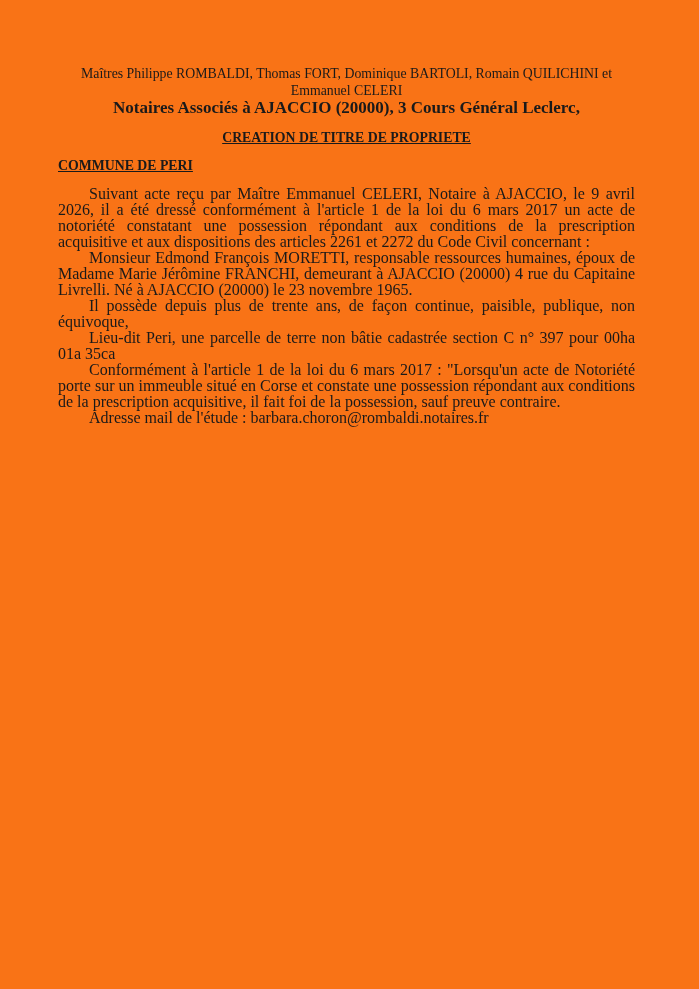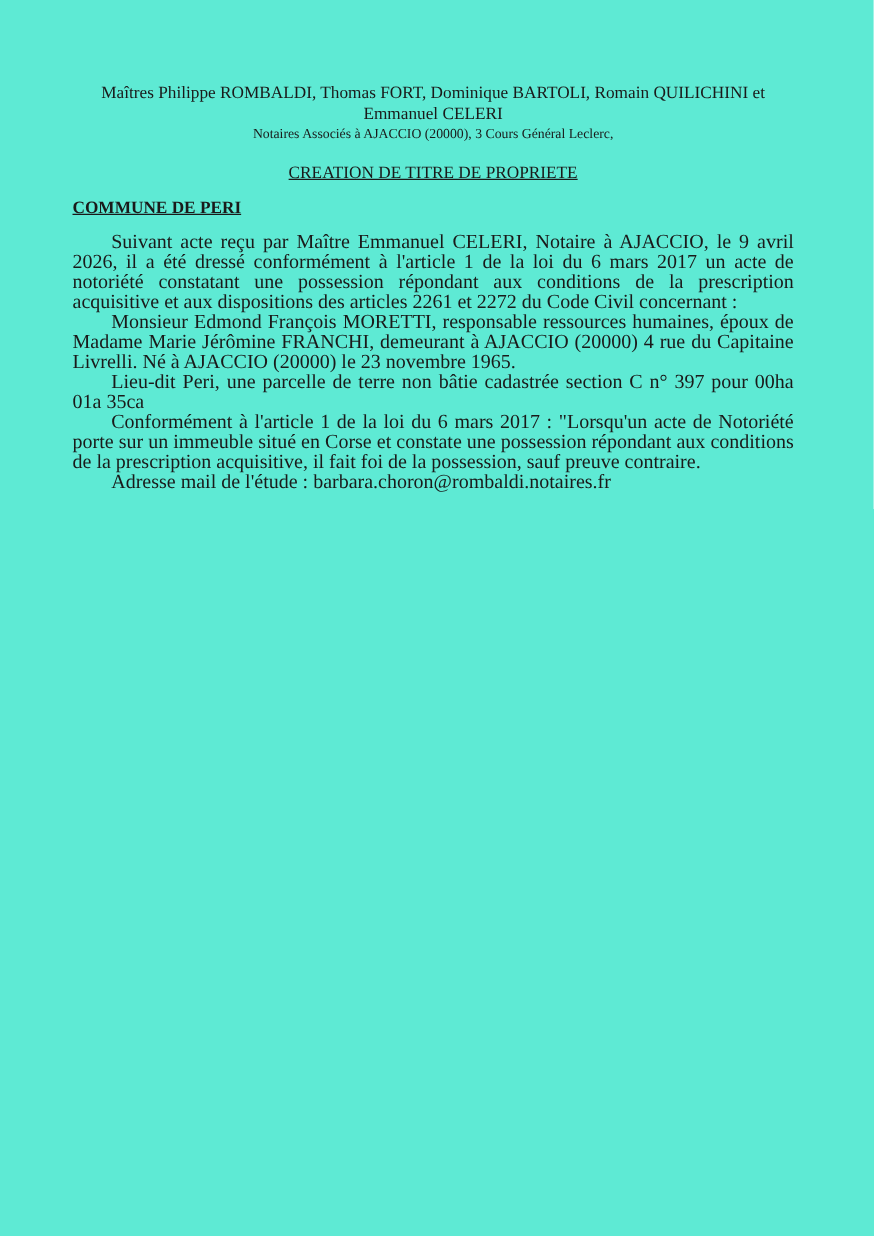--- a/index.html
+++ b/index.html
@@ -4,44 +4,45 @@
 <style>
   html, body {
     margin: 0;
     padding: 0;
     background: #ffffff;
   }
   .page {
     position: relative;
     width: 699px;
     height: 989px;
-    background: #5eead4;
+    background: #f97316;
     box-sizing: border-box;
     padding: 66px 64px 0 58px;
     font-family: "Liberation Serif", "DejaVu Serif", serif;
     color: #1a1a1a;
     overflow: hidden;
   }
   .header p {
     margin: 0;
     text-align: center;
   }
   .names {
     font-size: 13.8px;
     line-height: 16.5px;
   }
   .office {
-    font-size: 11px;
+    font-size: 17px;
     line-height: 15px;
     margin-top: 1px !important;
+    font-weight: bold;
   }
   .title-main {
     margin: 15px 0 0 0;
     font-size: 13.8px;
-    font-weight: normal;
+    font-weight: bold;
     text-decoration: underline;
     text-align: center;
     line-height: 16px;
   }
   .title-commune {
     margin: 12px 0 0 0;
     font-size: 13.8px;
     font-weight: bold;
     text-decoration: underline;
     text-align: left;
@@ -67,17 +68,18 @@
     <p class="names">Emmanuel CELERI</p>
     <p class="office">Notaires Associés à AJACCIO (20000), 3 Cours Général Leclerc,</p>
   </div>
 
   <h1 class="title-main">CREATION DE TITRE DE PROPRIETE</h1>
   <h2 class="title-commune">COMMUNE DE PERI</h2>
 
   <div class="doc-body">
     <p>Suivant acte reçu par Maître Emmanuel CELERI, Notaire à AJACCIO, le 9 avril 2026, il a été dressé conformément à l'article 1 de la loi du 6 mars 2017 un acte de notoriété constatant une possession répondant aux conditions de la prescription acquisitive et aux dispositions des articles 2261 et 2272 du Code Civil concernant :</p>
     <p>Monsieur Edmond François MORETTI, responsable ressources humaines, époux de Madame Marie Jérômine FRANCHI, demeurant à AJACCIO (20000) 4 rue du Capitaine Livrelli. Né à AJACCIO (20000) le 23 novembre 1965.</p>
+    <p>Il possède depuis plus de trente ans, de façon continue, paisible, publique, non équivoque,</p>
     <p>Lieu-dit Peri, une parcelle de terre non bâtie cadastrée section C n° 397 pour 00ha 01a 35ca</p>
     <p>Conformément à l'article 1 de la loi du 6 mars 2017 : "Lorsqu'un acte de Notoriété porte sur un immeuble situé en Corse et constate une possession répondant aux conditions de la prescription acquisitive, il fait foi de la possession, sauf preuve contraire.</p>
     <p>Adresse mail de l'étude : barbara.choron@rombaldi.notaires.fr</p>
   </div>
 </div>
 
 </body></html>

